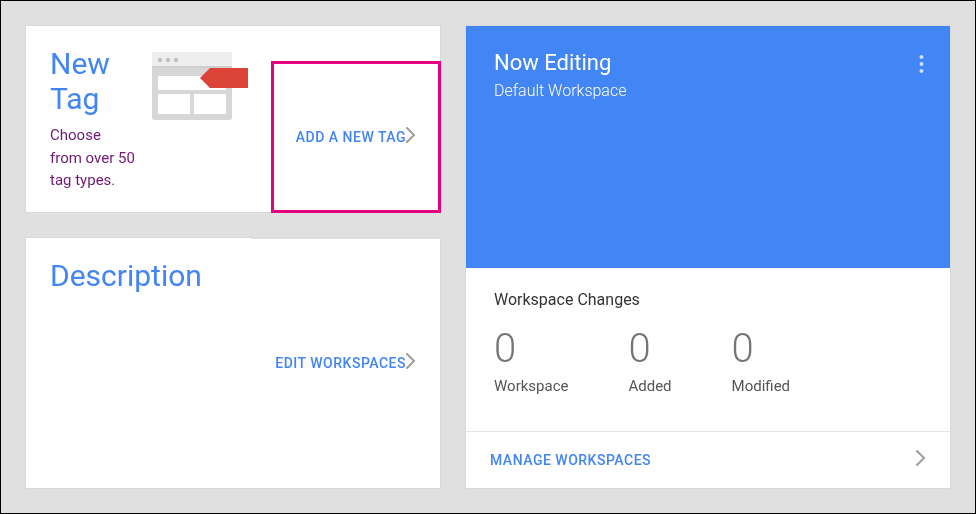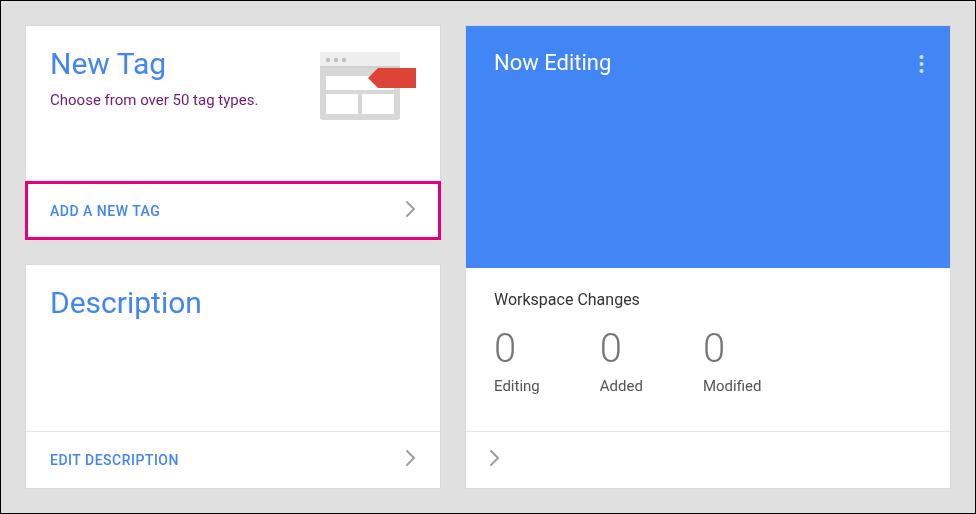--- a/index.html
+++ b/index.html
@@ -23,21 +23,21 @@
       gap: 24px;
       width: 416px;
     }
     .right-col {
       flex: 1;
     }
     .card {
       background: #fff;
       border: 1px solid #d9d9d9;
       display: flex;
-      flex-direction: column;
+      flex-direction: row;
     }
     .card-body {
       padding: 20px 24px 20px 24px;
       flex: 1;
     }
     .card-title {
       font-size: 30px;
       font-weight: 400;
       color: #4285f4;
       margin-bottom: 8px;
@@ -172,61 +172,63 @@
             </svg>
         </span>
       </div>
     </div>
 
     <div class="card desc-card">
       <div class="card-body">
         <div class="card-title">Description</div>
       </div>
       <div class="card-action">
-        <span class="action-label">EDIT DESCRIPTION</span>
+        <span class="action-label">EDIT WORKSPACES</span>
         <span class="chevron">
           <svg width="10" height="16" viewBox="0 0 10 16">
               <path d="M1 1 L8 8 L1 15" stroke="#9e9e9e" stroke-width="2" fill="none" stroke-linecap="round"></path>
             </svg>
         </span>
       </div>
     </div>
 
   </div>
 
   <div class="right-col">
     <div class="card editing-card">
       <div class="editing-header">
         <div class="editing-title">Now Editing</div>
+        <div class="editing-subtitle">Default Workspace</div>
         <div class="more-icon">
           <svg width="5" height="20" viewBox="0 0 5 20">
             <circle cx="2.5" cy="3" r="2" fill="#cfe0fb"></circle>
             <circle cx="2.5" cy="10" r="2" fill="#cfe0fb"></circle>
             <circle cx="2.5" cy="17" r="2" fill="#cfe0fb"></circle>
           </svg>
         </div>
       </div>
       <div class="editing-body">
         <div class="workspace-changes-title">Workspace Changes</div>
         <div class="stats">
           <div class="stat">
             <div class="stat-value">0</div>
-            <div class="stat-label">Editing</div>
+            <div class="stat-label">Workspace</div>
           </div>
           <div class="stat">
             <div class="stat-value">0</div>
             <div class="stat-label">Added</div>
           </div>
           <div class="stat">
             <div class="stat-value">0</div>
             <div class="stat-label">Modified</div>
           </div>
         </div>
       </div>
       <div class="card-action">
+        <span class="action-label">MANAGE WORKSPACES</span>
         <span class="chevron">
           <svg width="10" height="16" viewBox="0 0 10 16">
               <path d="M1 1 L8 8 L1 15" stroke="#9e9e9e" stroke-width="2" fill="none" stroke-linecap="round"></path>
             </svg>
         </span>
       </div>
     </div>
   </div>
 
 </div>

